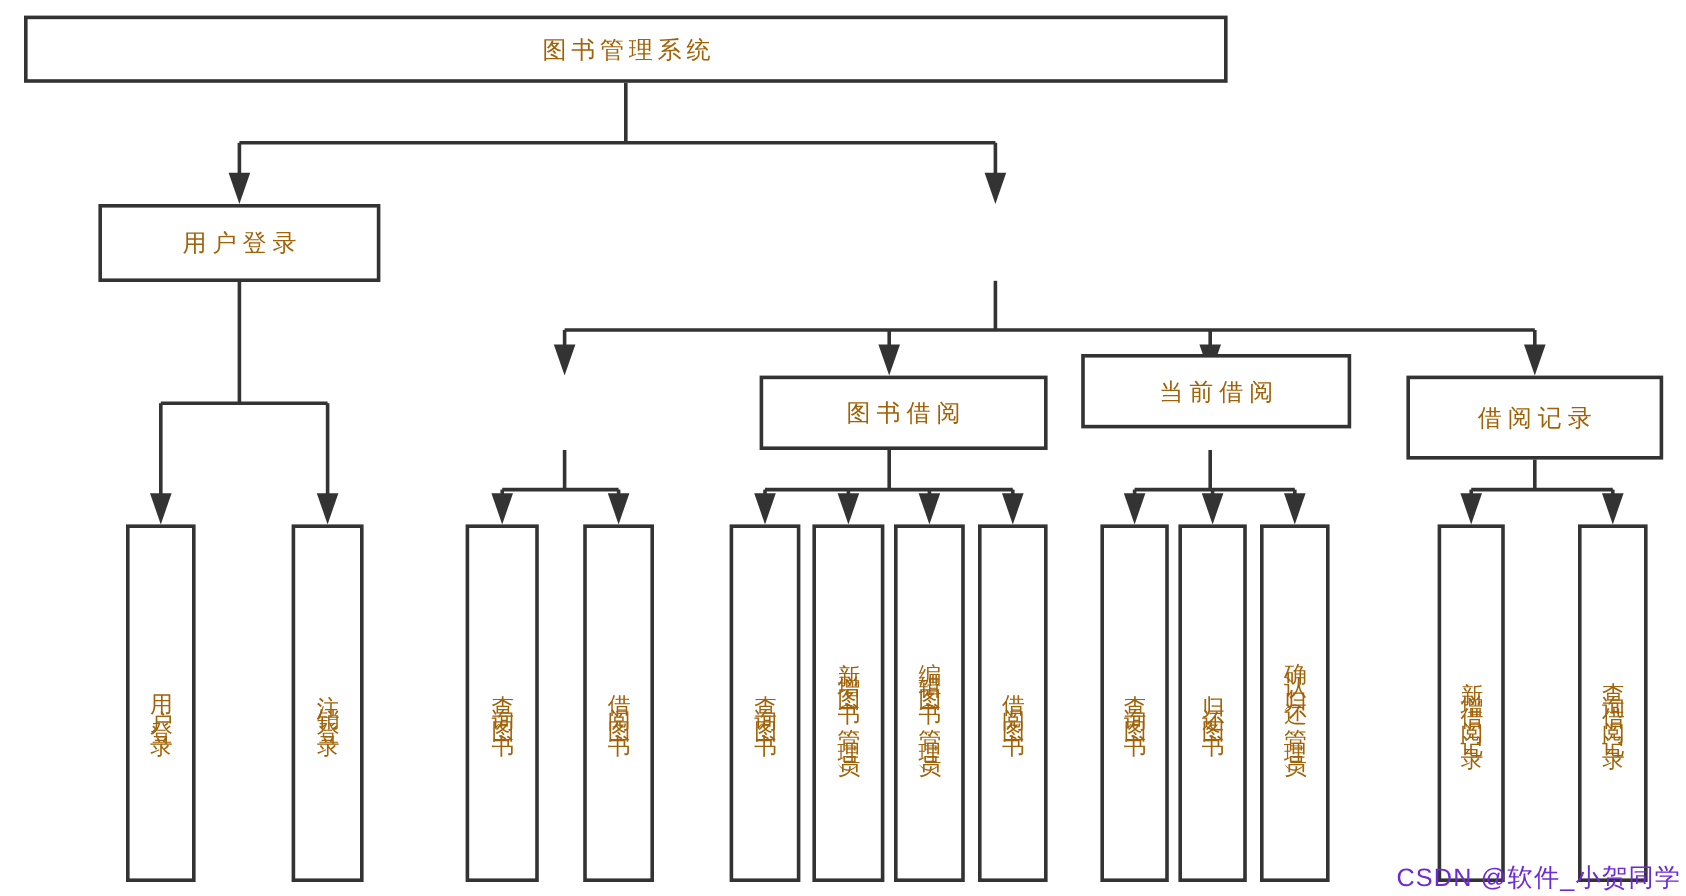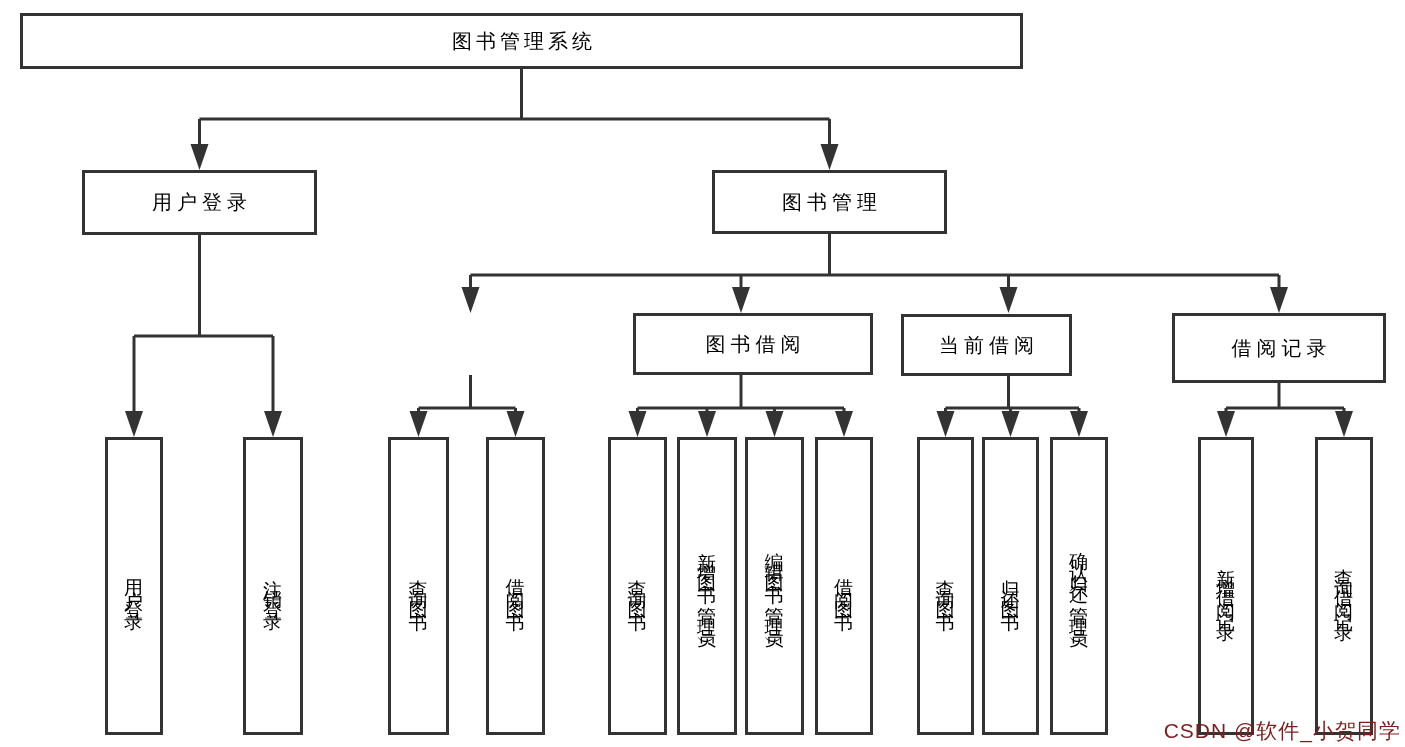--- a/index.html
+++ b/index.html
@@ -14,21 +14,21 @@
     position:absolute;left:0;top:0;z-index:1;
   }
   .box{
     position:absolute;
     box-sizing:border-box;
     background:#ffffff;
     border:3px solid #333333;
     display:flex;
     align-items:center;
     justify-content:center;
-    color:#000000;
+    color:#a16207;
     font-size:20px;
     letter-spacing:5px;
     z-index:2;
     white-space:nowrap;
   }
   .box .lbl{text-indent:5px;}
   .root-box{font-size:20px;letter-spacing:4px;}
   .vbox{
     writing-mode:vertical-rl;
     text-orientation:mixed;
@@ -36,21 +36,21 @@
     letter-spacing:11px;
     line-height:1;
   }
   .vbox .lbl{text-indent:0;}
   .watermark{
     position:absolute;
     right:4px;
     bottom:2px;
     z-index:3;
     font-size:21px;
-    color:#7f1d1d;
+    color:#6d28d9;
     letter-spacing:1px;
     white-space:nowrap;
   }
 </style>
 </head>
 <body>
 
 <div class="stage">
 
   <svg class="connectors" width="1405" height="747" viewBox="0 0 1405 747">
@@ -119,28 +119,25 @@
     </g>
   </svg>
 
   <div class="box root-box" style="left:20px;top:13px;width:1003px;height:56px">
     <span class="lbl">图书管理系统</span>
   </div>
 
   <div class="box" style="left:82px;top:170px;width:235px;height:65px">
     <span class="lbl">用户登录</span>
   </div>
-  <div class="box" style="left:712px;top:170px;width:235px;height:64px">
-    <span class="lbl">图书管理</span>
-  </div>
 
   <div class="box" style="left:633px;top:313px;width:240px;height:62px">
     <span class="lbl">图书借阅</span>
   </div>
-  <div class="box" style="left:901px;top:314px;width:171px;height:62px">
+  <div class="box" style="left:901px;top:295px;width:225px;height:62px">
     <span class="lbl">当前借阅</span>
   </div>
   <div class="box" style="left:1172px;top:313px;width:214px;height:70px">
     <span class="lbl">借阅记录</span>
   </div>
 
   <div class="box vbox" style="left:105px;top:437px;width:58px;height:298px">
     <span class="lbl">用户登录</span>
   </div>
   <div class="box vbox" style="left:243px;top:437px;width:60px;height:298px">

